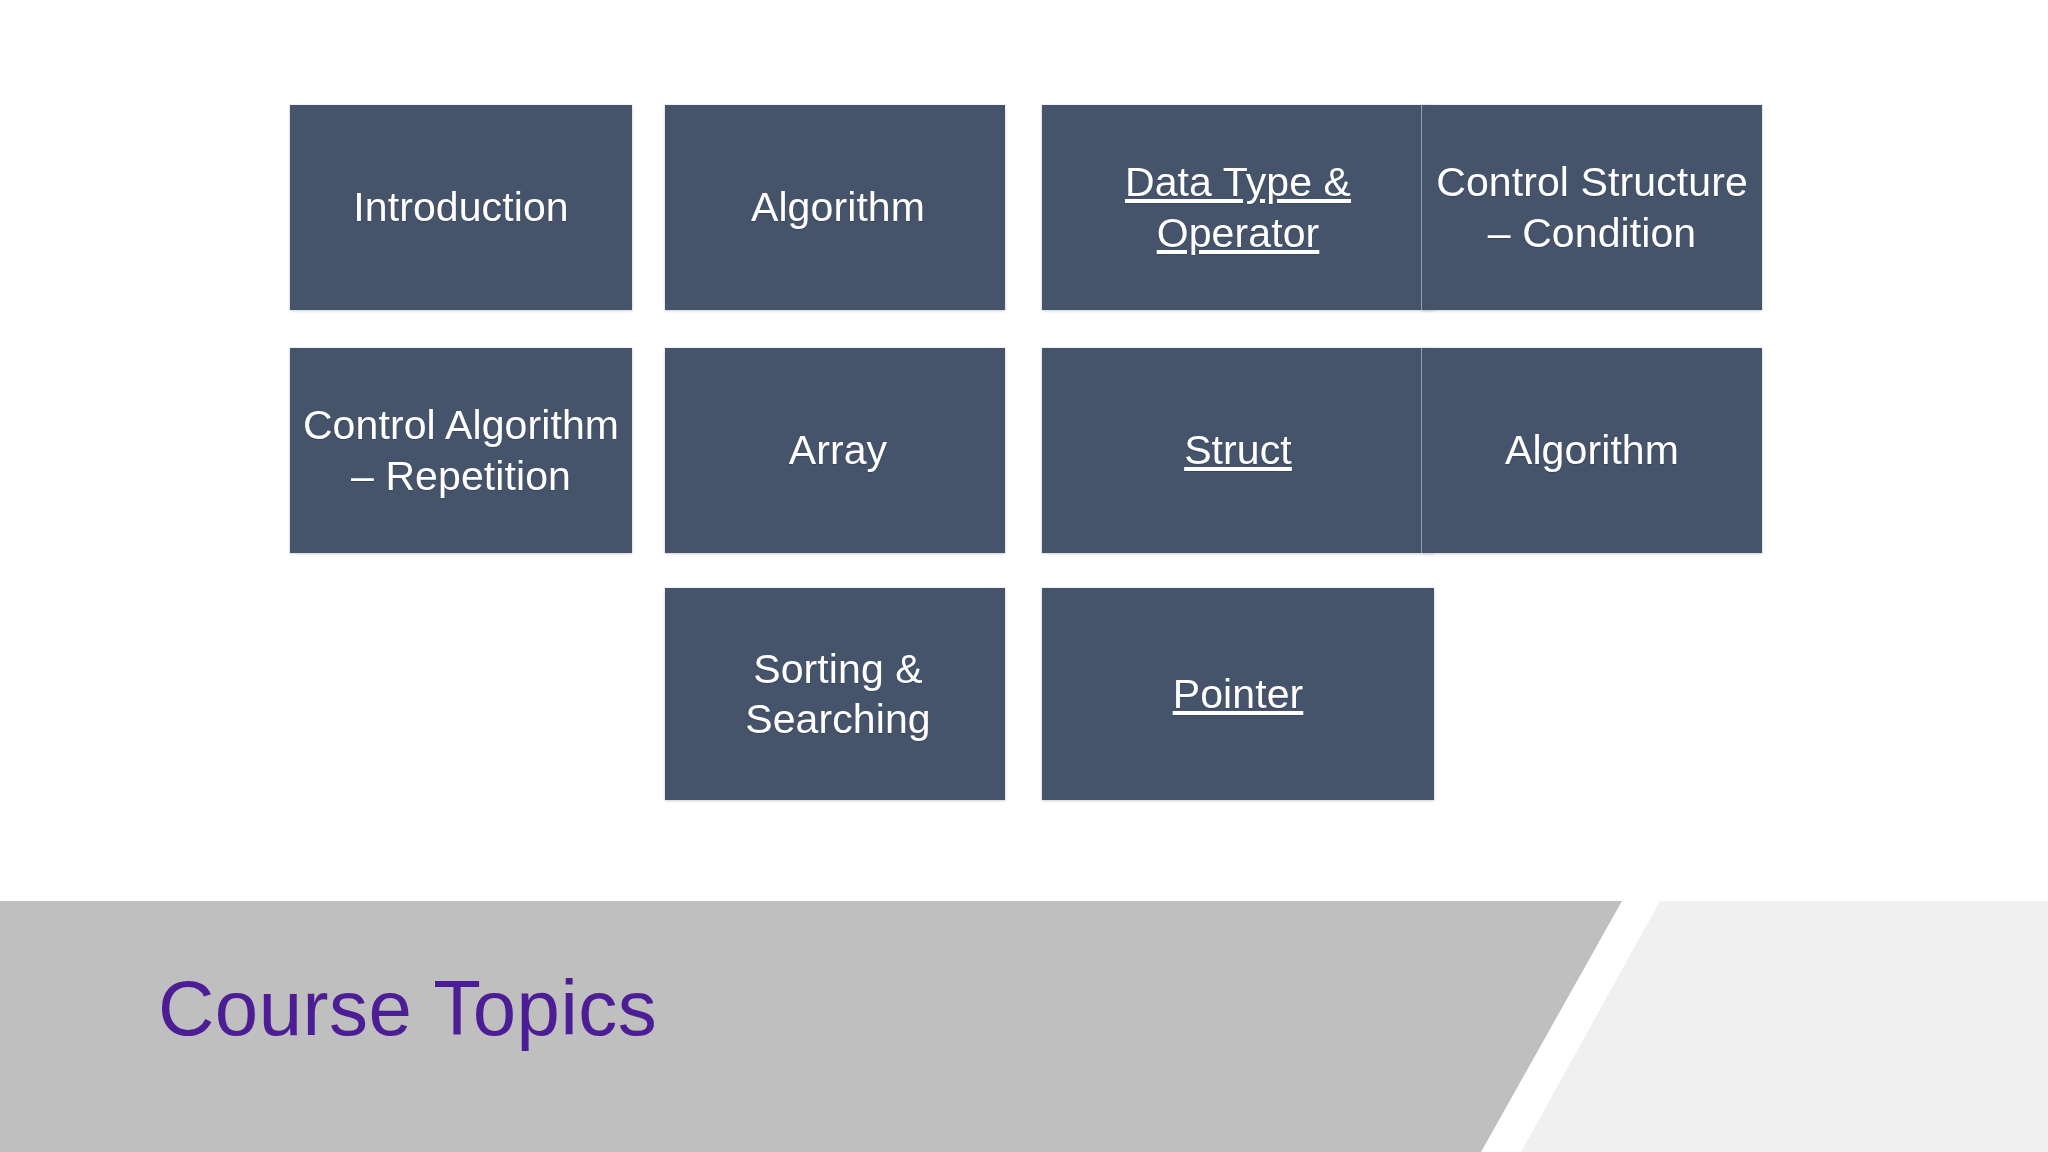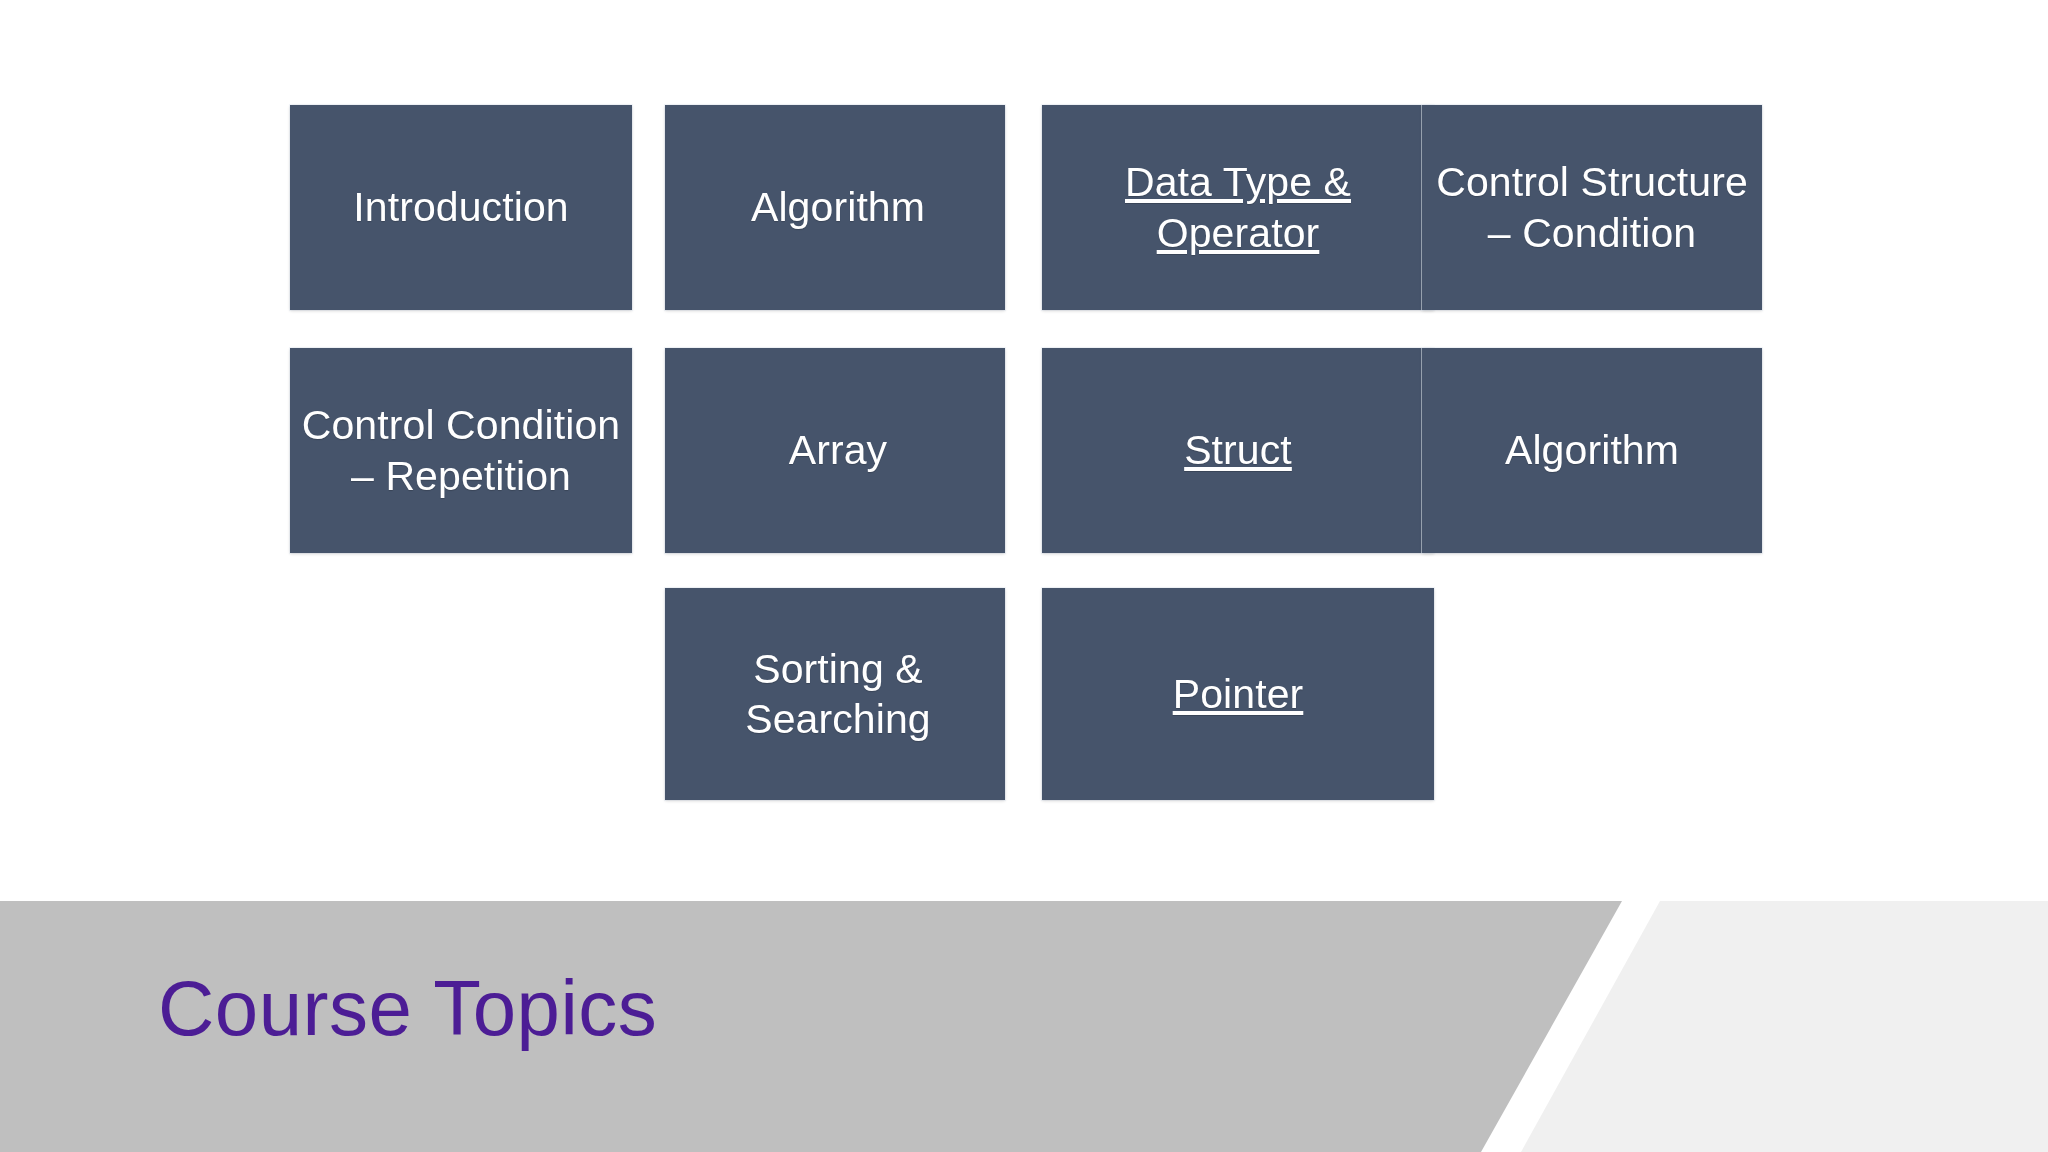--- a/index.html
+++ b/index.html
@@ -112,21 +112,21 @@
       <span class="topic-label">Algorithm</span>
     </div>
     <div class="topic-box r1 c3">
       <span class="topic-label">Data Type &amp; Operator</span>
     </div>
     <div class="topic-box r1 c4">
       <span class="topic-label">Control Structure – Condition</span>
     </div>
 
     <div class="topic-box r2 c1">
-      <span class="topic-label">Control Condition – Repetition</span>
+      <span class="topic-label">Control Algorithm – Repetition</span>
     </div>
     <div class="topic-box r2 c2">
       <span class="topic-label">Array</span>
     </div>
     <div class="topic-box r2 c3">
       <span class="topic-label">Struct</span>
     </div>
     <div class="topic-box r2 c4">
       <span class="topic-label">Algorithm</span>
     </div>

